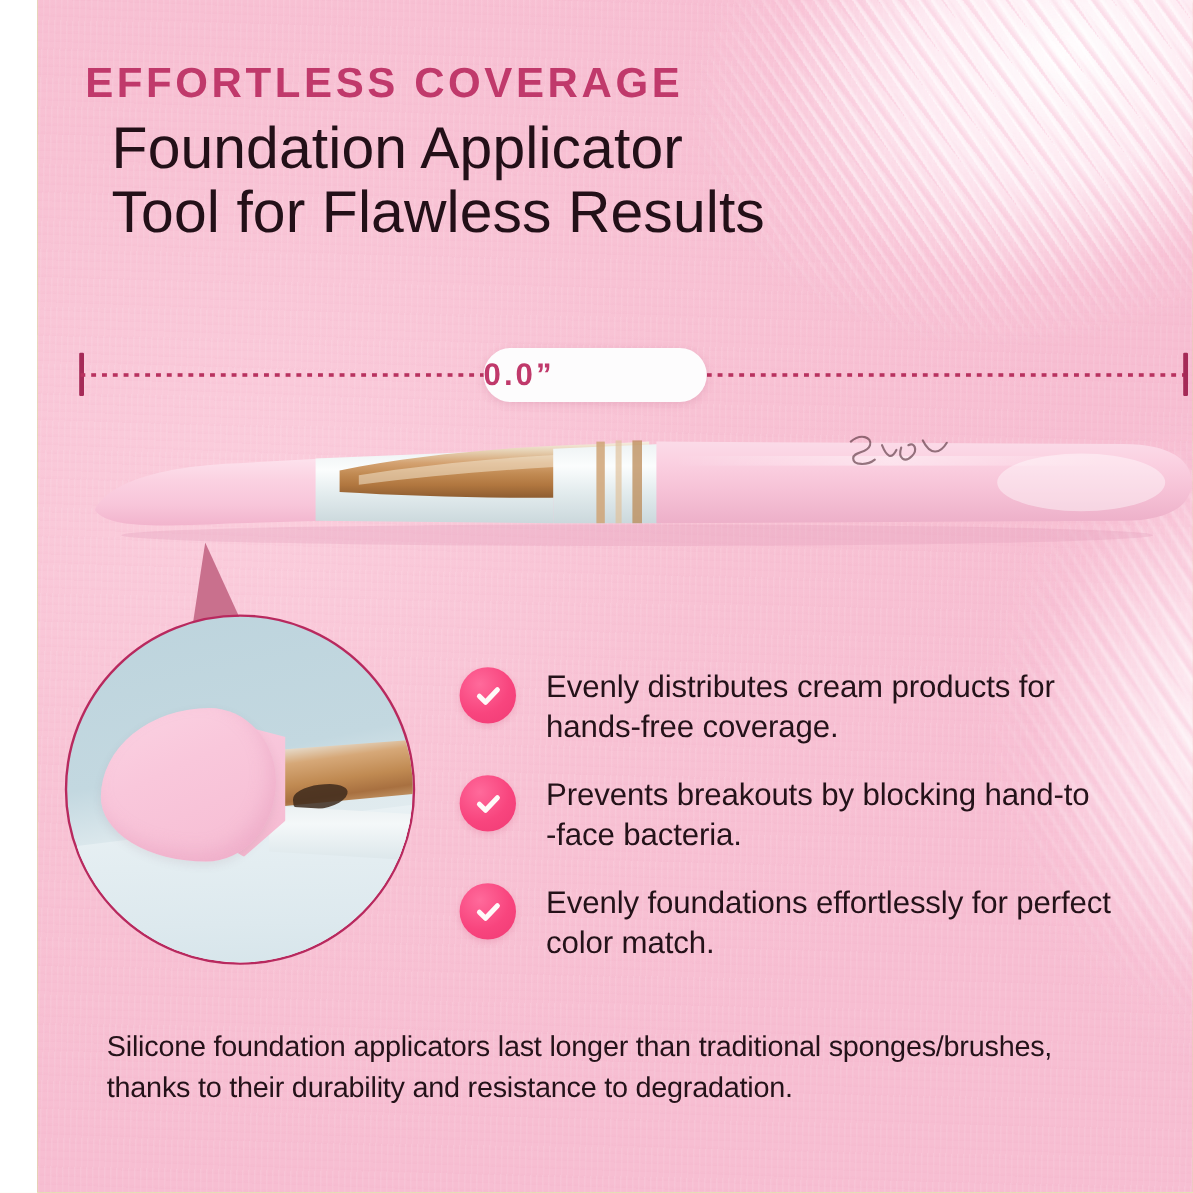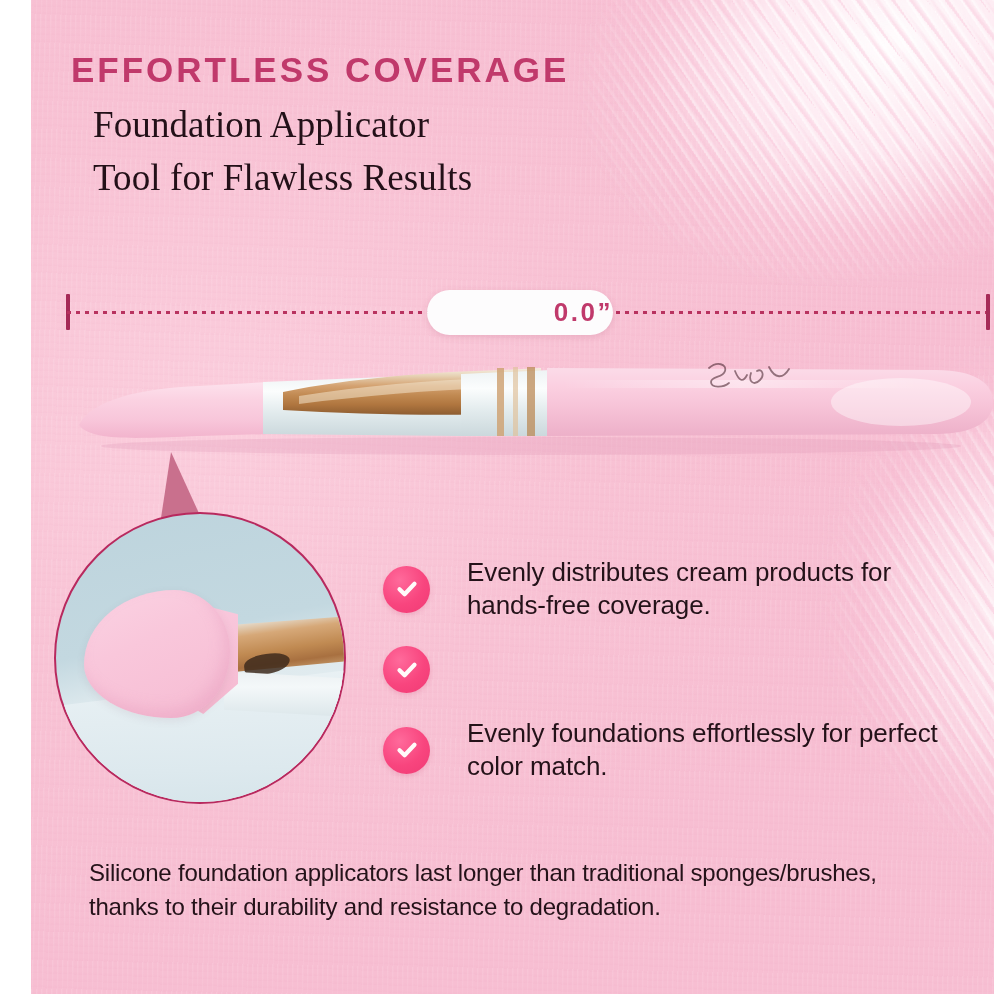--- a/index.html
+++ b/index.html
@@ -110,22 +110,22 @@
     font-weight: 700;
     letter-spacing: 3.0px;
     color: #c0396b;
     font-family: "Liberation Sans", sans-serif;
     white-space: nowrap;
   }
   .title {
     position: absolute;
     left: 62px;
     top: 98px;
-    font-family: Liberation Serif, serif;
-    font-size: 37px;
+    font-family: Liberation Sans, sans-serif;
+    font-size: 49px;
     line-height: 53px;
     color: #231018;
     white-space: pre;
     letter-spacing: .1px;
   }
 
   
   .meas-line {
     position: absolute;
     left: 36px;
@@ -142,30 +142,30 @@
     width: 4px;
     height: 36px;
     background: #a52a57;
     border-radius: 1px;
   }
   .meas-cap.left  { left: 35px; }
   .meas-cap.right { left: 955px; }
 
   .meas-badge {
     position: absolute;
-    left: 396px;
+    left: 372px;
     top: 290px;
     width: 186px;
     height: 45px;
     border-radius: 23px;
     background: #fdfcfd;
     box-shadow: 0 2px 7px rgba(160, 60, 100, .16);
     display: flex;
     align-items: center;
-    justify-content: flex-end;
+    justify-content: flex-start;
   }
   .meas-badge span {
     font-size: 26px;
     font-weight: 700;
     letter-spacing: 2.5px;
     color: #c0396b;
   }
 
   
   .tool { position: absolute; left: 0; top: 330px; width: 994px; height: 140px; }
@@ -247,23 +247,22 @@
     width: 140px;
     height: 52px;
     background: linear-gradient(180deg, #e8eef0 0%, #f4f8f9 40%, #dbe6ea 100%);
     clip-path: polygon(0% 10%, 100% 26%, 100% 100%, 0% 84%);
   }
 
   
   .benefits { position: absolute; left: 352px; top: 554px; width: 600px; }
   .benefit {
     display: flex;
-    align-items: center;
+    align-items: flex-start;
     margin-bottom: 22px;
-    gap: 12px;
   }
   .check-icon {
     flex: 0 0 auto;
     width: 47px;
     height: 47px;
     border-radius: 50%;
     background: radial-gradient(circle at 36% 30%, #ff6a9b 0%, #f8457e 55%, #f03a74 100%);
     display: flex;
     align-items: center;
     justify-content: center;
@@ -402,20 +401,22 @@
       <div class="benefit-text">Evenly distributes cream products for
 hands-free coverage.</div>
     </div>
 
     <div class="benefit">
       <div class="check-icon">
         <svg width="26" height="26" viewBox="0 0 26 26">
           <path d="M5.5 13.2 L 10.6 18.2 L 20.5 7.8" fill="none" stroke="#fffaf9" stroke-width="4.2" stroke-linecap="round" stroke-linejoin="round"></path>
         </svg>
       </div>
+      <div class="benefit-text">Prevents breakouts by blocking hand-to
+-face bacteria.</div>
     </div>
 
     <div class="benefit">
       <div class="check-icon">
         <svg width="26" height="26" viewBox="0 0 26 26">
           <path d="M5.5 13.2 L 10.6 18.2 L 20.5 7.8" fill="none" stroke="#fffaf9" stroke-width="4.2" stroke-linecap="round" stroke-linejoin="round"></path>
         </svg>
       </div>
       <div class="benefit-text">Evenly foundations effortlessly for perfect
 color match.</div>

